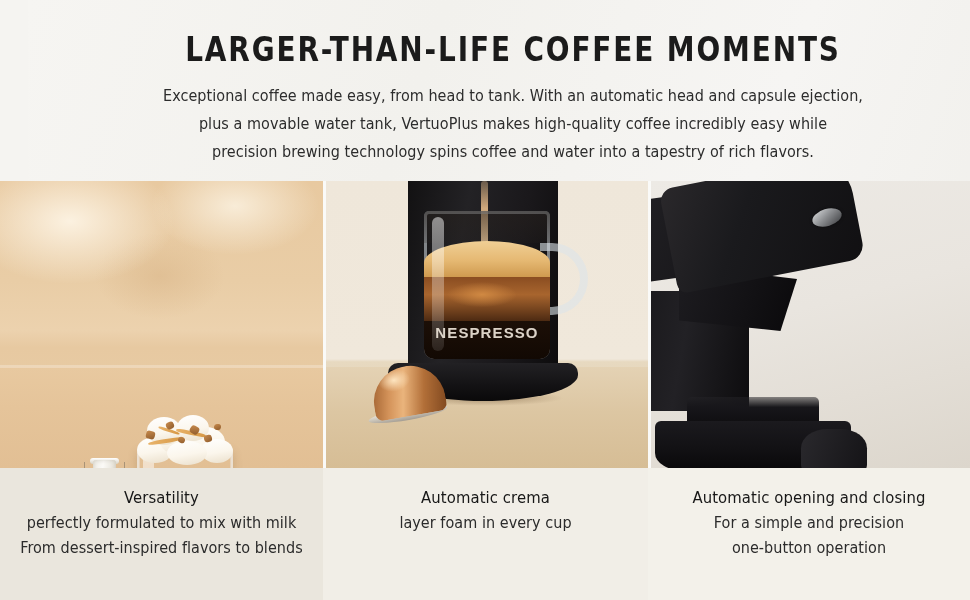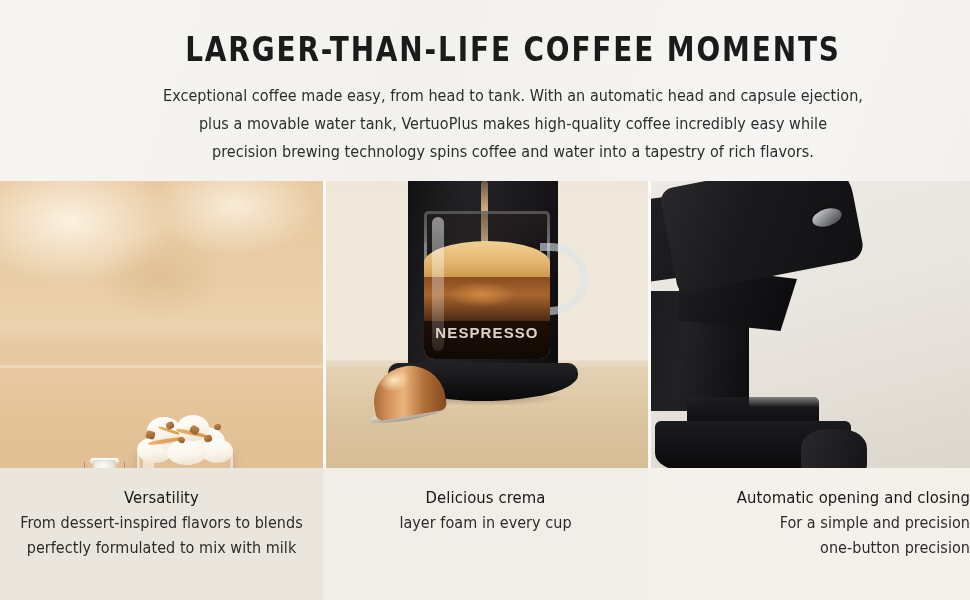--- a/index.html
+++ b/index.html
@@ -162,21 +162,21 @@
   .m3-tank { position:absolute; left:150px; top:248px; width:66px; height:48px;
         background:linear-gradient(110deg,#2a292d,#141316); border-radius:40% 40% 26% 26%; }
   .hand { position:absolute; left:188px; top:18px; width:140px; height:90px; }
 
   
   .caps { position:absolute; left:0; top:468px; width:970px; height:132px; display:flex;border-radius:18px; }
   .cap { height:132px; padding-top:18px; text-align:center;
          font-family:"Liberation Sans Narrow","DejaVu Sans Condensed","Liberation Sans", sans-serif; }
   .capA { width:323px; background:#eae6dd; }
   .capB { width:325px; background:#f1eee7; }
-  .capC { width:322px; background:#f3f1ea;text-align:right; }
+  .capC { width:322px; background:#f3f1ea; }
   .cap .t { font-size:16.5px; color:#171717; line-height:24px; letter-spacing:.1px; }
   .cap .d { font-size:16px; color:#2b2b2b; line-height:25px; letter-spacing:.05px; }
   .cap .d span { display:block; }
 </style>
 </head>
 <body>
 
 <div class="banner">
 
   <div class="header">
@@ -265,32 +265,32 @@
         
         
       </div>
     </div>
   </div>
 
   <div class="caps">
     <div class="cap capA">
       <div class="t">Versatility</div>
       <div class="d">
+        <span>perfectly formulated to mix with milk</span>
         <span>From dessert-inspired flavors to blends</span>
-        <span>perfectly formulated to mix with milk</span>
       </div>
     </div>
     <div class="cap capB">
-      <div class="t">Delicious crema</div>
+      <div class="t">Automatic crema</div>
       <div class="d">
         <span>layer foam in every cup</span>
       </div>
     </div>
     <div class="cap capC">
       <div class="t">Automatic opening and closing</div>
       <div class="d">
         <span>For a simple and precision</span>
-        <span>one-button precision</span>
+        <span>one-button operation</span>
       </div>
     </div>
   </div>
 
 </div>
 
 </body></html>

